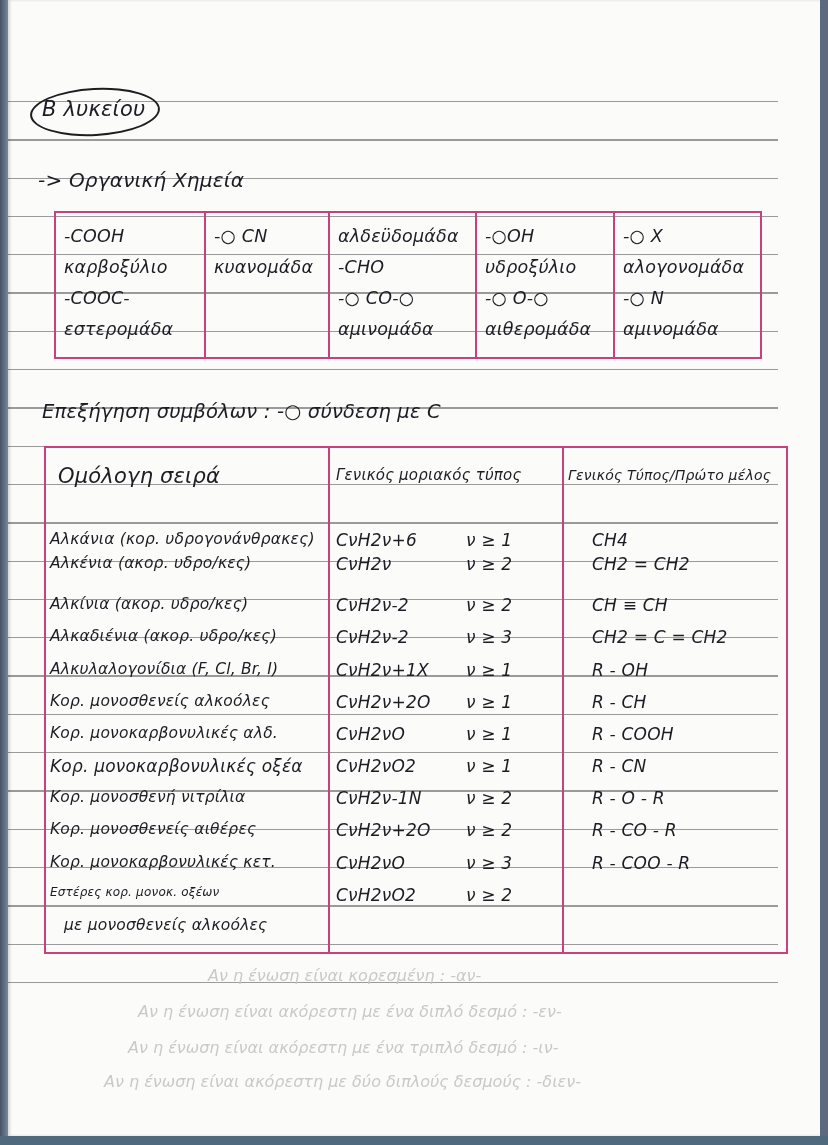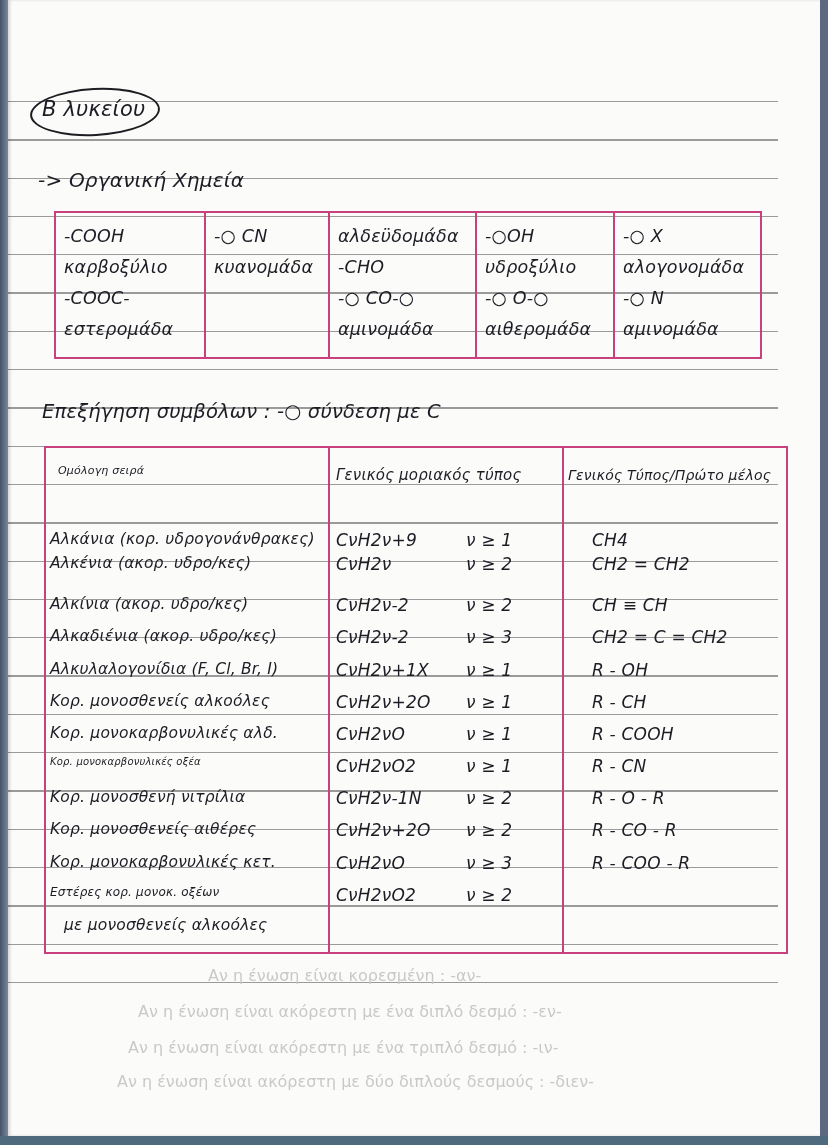--- a/index.html
+++ b/index.html
@@ -55,25 +55,25 @@
     .t1 .cell:last-child { border-right: none; }
     .legend-line {
       position: absolute; left: 34px; top: 400px; font-size: 19.5px; text-align: center;
     }
     
     .t2 {
       position: absolute; left: 36px; top: 446px; width: 744px; height: 508px;
       border: 2px solid #c8407e; box-sizing: border-box;
     }
     .t2 .vline { position: absolute; top: 0; bottom: 0; width: 2px; background: #c8407e; }
-    .t2 .hdr { position: absolute; top: 16px; font-size: 11px; }
+    .t2 .hdr { position: absolute; top: 16px; font-size: 21px; }
     .t2 .row { position: absolute; left: 0; right: 0; height: 30px; text-decoration: underline; }
     .t2 .row span { position: absolute; top: 2px; font-size: 17px; white-space: nowrap; }
     .faded {
-      position: absolute; font-family: "DejaVu Sans", sans-serif; 
+      position: absolute; font-family: "DejaVu Sans", sans-serif; font-style: italic;
       color: #c9c9c9; font-size: 16px; white-space: nowrap;
     }
   </style>
 </head>
 <body>
 
 <div class="page-edge-left"></div>
 <div class="page">
 
   <div class="title-oval"></div>
@@ -116,21 +116,21 @@
   <div class="t2">
     <div class="vline" style="left:282px"></div>
     <div class="vline" style="left:516px"></div>
 
     <div class="hdr hw" style="left:12px">Ομόλογη σειρά</div>
     <div class="hdr hw" style="left:290px; font-size:15px; top:18px">Γενικός μοριακός τύπος</div>
     <div class="hdr hw" style="left:522px; font-size:14px; top:19px">Γενικός Τύπος/Πρώτο μέλος</div>
 
     <div class="row hw" style="top:80px">
       <span style="left:4px; font-size:15.5px">Αλκάνια (κορ. υδρογονάνθρακες)</span>
-      <span style="left:290px">CνH2ν+9</span>
+      <span style="left:290px">CνH2ν+6</span>
       <span style="left:420px">ν ≥ 1</span>
       <span style="left:546px">CH4</span>
     </div>
     <div class="row hw" style="top:104px">
       <span style="left:4px; font-size:15.5px">Αλκένια (ακορ. υδρο/κες)</span>
       <span style="left:290px">CνH2ν</span>
       <span style="left:420px">ν ≥ 2</span>
       <span style="left:546px">CH2 = CH2</span>
     </div>
     <div class="row hw" style="top:145px">
@@ -157,21 +157,21 @@
       <span style="left:420px">ν ≥ 1</span>
       <span style="left:546px">R - CH</span>
     </div>
     <div class="row hw" style="top:274px">
       <span style="left:4px; font-size:15.5px">Κορ. μονοκαρβονυλικές αλδ.</span>
       <span style="left:290px">CνH2νO</span>
       <span style="left:420px">ν ≥ 1</span>
       <span style="left:546px">R - COOH</span>
     </div>
     <div class="row hw" style="top:306px">
-      <span style="left:4px; font-size:10px">Κορ. μονοκαρβονυλικές οξέα</span>
+      <span style="left:4px; font-size:17px">Κορ. μονοκαρβονυλικές οξέα</span>
       <span style="left:290px">CνH2νO2</span>
       <span style="left:420px">ν ≥ 1</span>
       <span style="left:546px">R - CN</span>
     </div>
     <div class="row hw" style="top:338px">
       <span style="left:4px; font-size:15.5px">Κορ. μονοσθενή νιτρίλια</span>
       <span style="left:290px">CνH2ν-1N</span>
       <span style="left:420px">ν ≥ 2</span>
       <span style="left:546px">R - O - R</span>
     </div>
@@ -194,15 +194,15 @@
       <span style="left:546px"></span>
     </div>
     <div class="row hw" style="top:466px">
       <span style="left:18px; font-size:15.5px">με μονοσθενείς αλκοόλες</span>
     </div>
   </div>
 
   <div class="faded" style="left:200px; top:966px">Αν η ένωση είναι κορεσμένη : -αν-</div>
   <div class="faded" style="left:130px; top:1002px">Αν η ένωση είναι ακόρεστη με ένα διπλό δεσμό : -εν-</div>
   <div class="faded" style="left:120px; top:1038px">Αν η ένωση είναι ακόρεστη με ένα τριπλό δεσμό : -ιν-</div>
-  <div class="faded" style="left:109px; top:1072px">Αν η ένωση είναι ακόρεστη με δύο διπλούς δεσμούς : -διεν-</div>
+  <div class="faded" style="left:96px; top:1072px">Αν η ένωση είναι ακόρεστη με δύο διπλούς δεσμούς : -διεν-</div>
 </div>
 <div class="page-edge-bottom"></div>
 
 </body></html>

